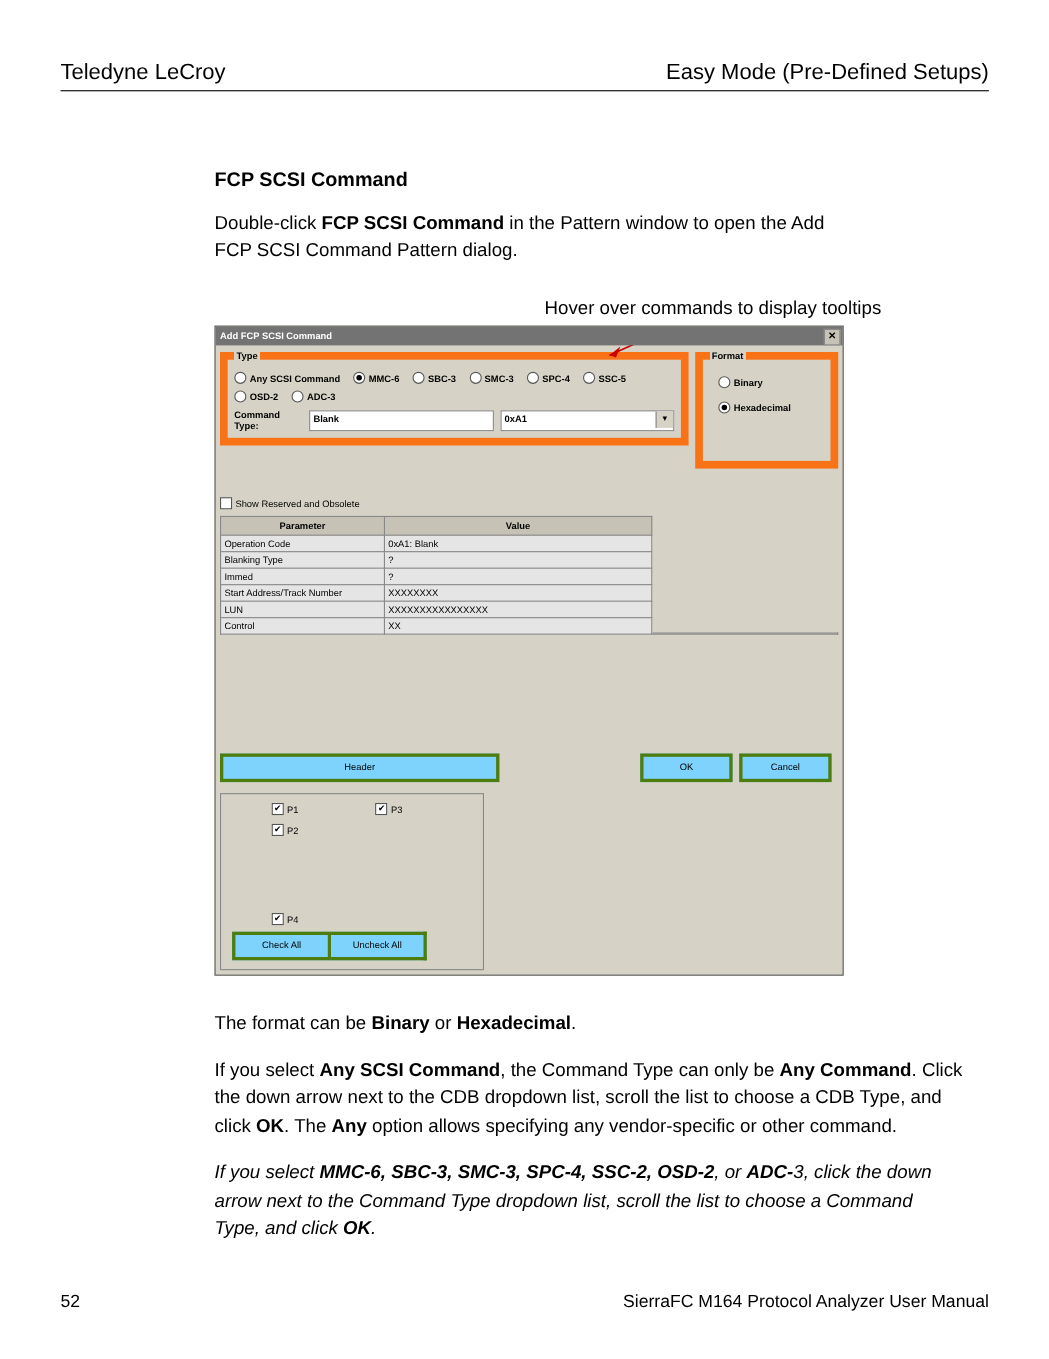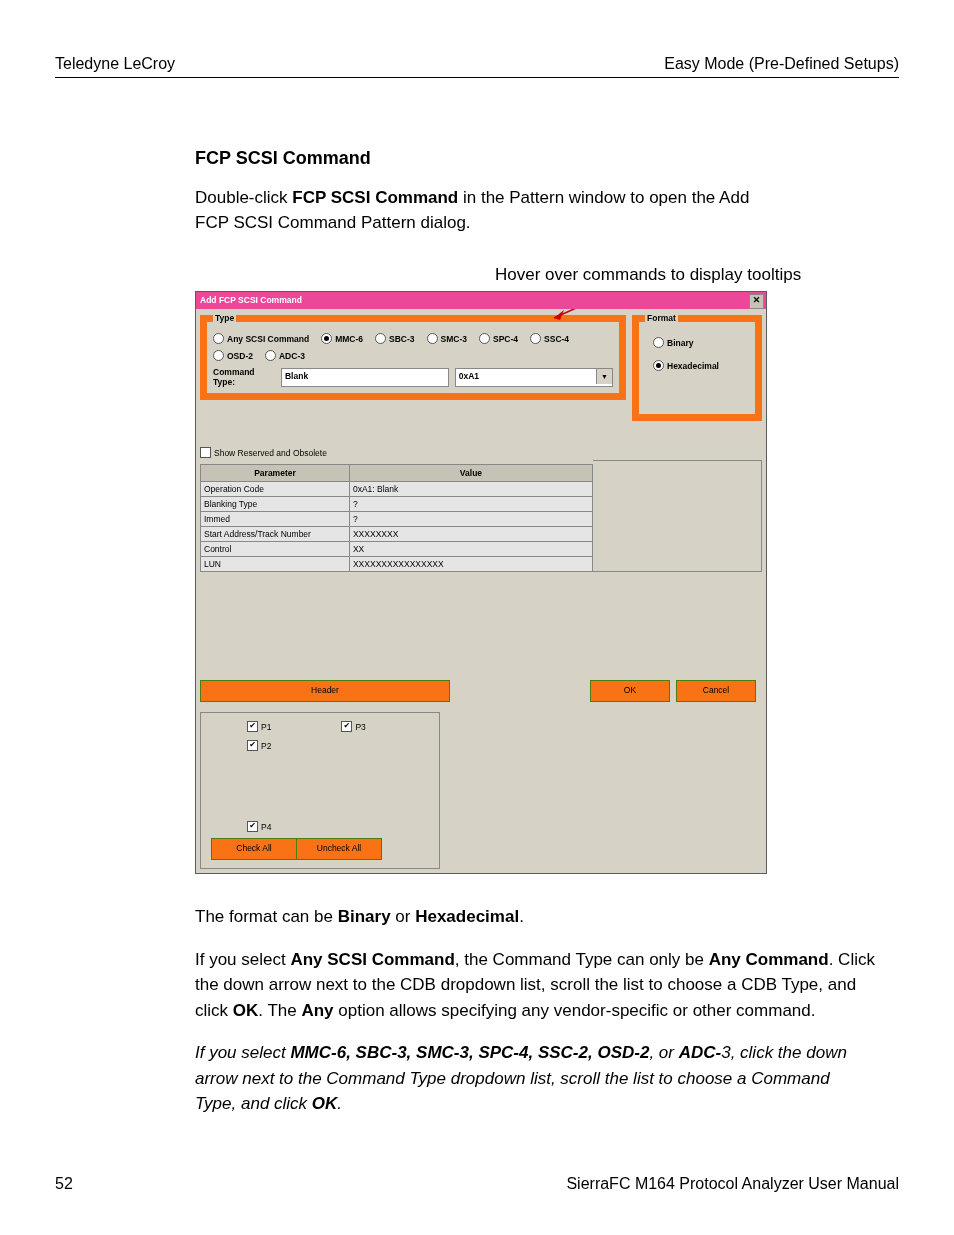--- a/index.html
+++ b/index.html
@@ -1,25 +1,25 @@
 <!DOCTYPE html>
 <html><head>
 <meta charset="utf-8">
 <style>
   html,body{margin:0;padding:0;background:#fff;color:#000;font-family:"Segoe UI",Arial,sans-serif;}
   .page{width:954px;height:1235px;position:relative;box-sizing:border-box;padding:55px 55px 40px 55px;}
-  .hdr{display:flex;justify-content:space-between;font-size:16px;border-bottom:1px solid #000;padding-bottom:4px;margin-bottom:70px;}
+  .hdr{display:flex;justify-content:space-between;font-size:20px;border-bottom:1px solid #000;padding-bottom:4px;margin-bottom:70px;}
   .content{margin-left:140px;}
   h2{font-size:18px;font-weight:bold;margin:0 0 14px 0;}
   .intro{font-size:17px;line-height:1.45;max-width:570px;margin-bottom:30px;}
   .intro b{font-weight:bold;}
   .caption{font-size:17px;margin-left:300px;margin-bottom:6px;}
   
   .dlg{width:570px;background:#d6d3c6;font-family:Tahoma,Arial,sans-serif;font-size:8.5px;position:relative;border:1px solid #5b5b5b;}
-  .dlg-title{background:#ec4899;color:#fff;font-weight:bold;height:17px;line-height:17px;padding-left:4px;position:relative;}
+  .dlg-title{background:#737373;color:#fff;font-weight:bold;height:17px;line-height:17px;padding-left:4px;position:relative;}
   .dlg-title .x{position:absolute;right:2px;top:2px;width:13px;height:13px;background:#c6c3b6;border:1px solid #888;font-size:9px;line-height:11px;text-align:center;color:#000;}
   .dlg-body{padding:4px;}
   fieldset{border:7px solid #f97316;margin:0;padding:4px 6px 6px 6px;font-weight:bold;}
   fieldset>legend{font-size:8.5px;padding:0 2px;}
   .row2{display:flex;gap:6px;}
   .col1{flex:1;}
   .col2{width:130px;}
   .radline{display:flex;flex-wrap:wrap;gap:12px;margin:6px 0;}
   .rad{display:flex;align-items:center;gap:3px;}
   .rad .o{width:9px;height:9px;border:1px solid #555;border-radius:50%;background:#fff;display:flex;align-items:center;justify-content:center;}
@@ -28,25 +28,25 @@
   .dropdown{border:1px solid #888;background:#fff;height:17px;line-height:15px;padding:0 3px;position:relative;}
   .dd-txt{}
   .dd-arrow{position:absolute;right:0;top:0;width:15px;height:15px;border-left:1px solid #888;background:#d6d3c6;font-size:7px;text-align:center;line-height:15px;}
   .cb{display:inline-flex;align-items:center;gap:3px;}
   .cb .sq{width:9px;height:9px;border:1px solid #555;background:#fff;font-size:8px;line-height:8px;text-align:center;}
   .cb.chk .sq:after{content:"✔";font-size:8px;}
   .mid{margin-top:26px;}
   .tbl{width:100%;border-collapse:collapse;margin-top:4px;}
   .tbl th{background:#c6c3b6;border:1px solid #888;font-weight:bold;height:14px;text-align:center;}
   .tbl td{border:1px solid #888;height:14px;padding:0 3px;background:#e5e5e5;}
-  .tbl-wrap{display:flex;}
+  .tbl-wrap{display:flex;align-items:flex-end;}
   .tbl-left{flex:1;}
   .tbl-right{width:168px;border:1px solid #888;border-left:none;background:#d6d3c6;}
   .btnrow{margin-top:108px;display:flex;align-items:center;}
-  .btn{border:1px solid #4d7c0f;background:#f97316;height:20px;line-height:18px;padding:0 10px;font-size:8.5px;text-align:center;}
+  .btn{border:3px solid #4d7c0f;background:#7dd3fc;height:20px;line-height:18px;padding:0 10px;font-size:8.5px;text-align:center;}
   .hdr-btn{width:228px;text-align:center;}
   .okcancel{margin-left:auto;display:flex;gap:6px;margin-right:6px;}
   .okcancel .btn{width:58px;}
   .ports{border:1px solid #888;width:218px;margin-top:10px;padding:8px 10px;}
   .prow{display:flex;gap:70px;margin-bottom:8px;padding-left:36px;}
   .pbtns{display:flex;margin-top:6px;}
   .pbtns .btn{width:64px;}
   
   .arrow{position:absolute;left:338px;top:4px;}
   .arrow svg{display:block;}
@@ -105,21 +105,21 @@
               <span class="rad">
                   <span class="o"></span>
                   <span>SMC-3</span>
                 </span>
               <span class="rad">
                   <span class="o"></span>
                   <span>SPC-4</span>
                 </span>
               <span class="rad">
                   <span class="o"></span>
-                  <span>SSC-4</span>
+                  <span>SSC-5</span>
                 </span>
             </div>
             <div class="radline">
               <span class="rad">
                   <span class="o"></span>
                   <span>OSD-2</span>
                 </span>
               <span class="rad">
                   <span class="o"></span>
                   <span>ADC-3</span>
@@ -172,26 +172,26 @@
                   </tr>
               <tr>
                     <td>Immed</td>
                     <td>?</td>
                   </tr>
               <tr>
                     <td>Start Address/Track Number</td>
                     <td>XXXXXXXX</td>
                   </tr>
               <tr>
+                    <td>LUN</td>
+                    <td>XXXXXXXXXXXXXXXX</td>
+                  </tr>
+              <tr>
                     <td>Control</td>
                     <td>XX</td>
-                  </tr>
-              <tr>
-                    <td>LUN</td>
-                    <td>XXXXXXXXXXXXXXXX</td>
                   </tr>
             </tbody>
               </table>
           </div>
           <div class="tbl-right"></div>
         </div>
 
         <div class="btnrow">
           <span class="btn hdr-btn">Header</span>
           <span class="okcancel">

